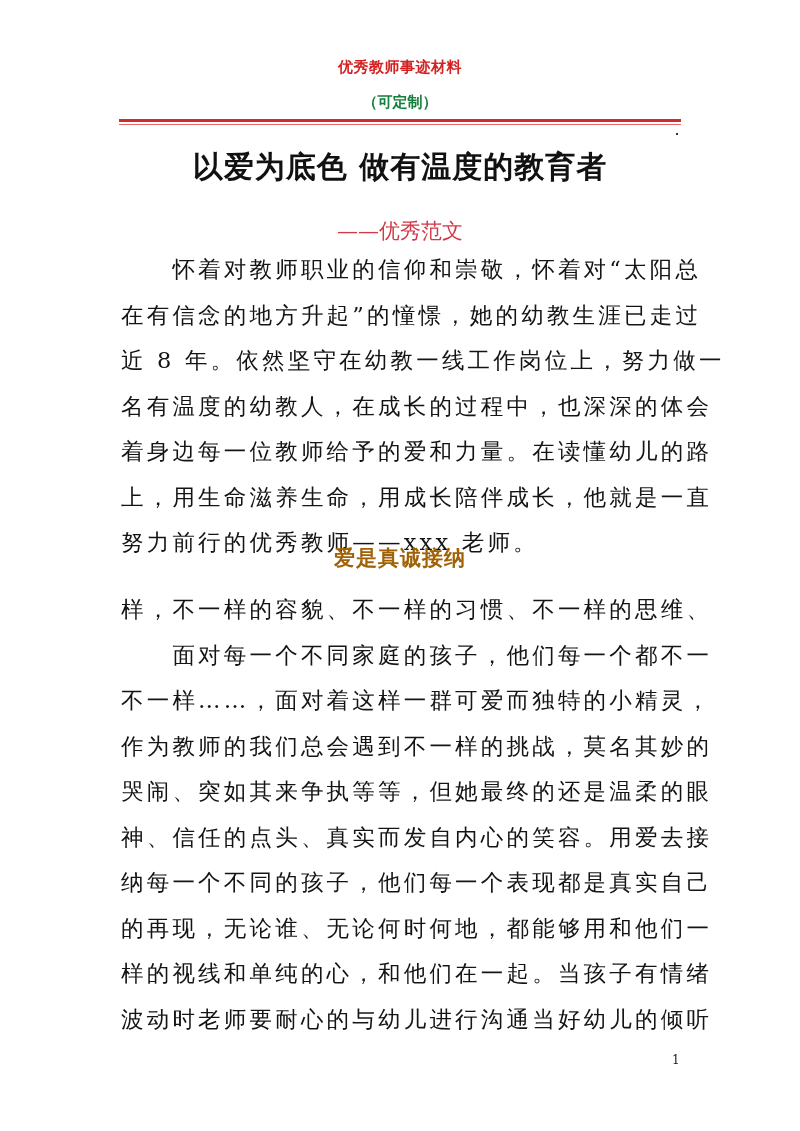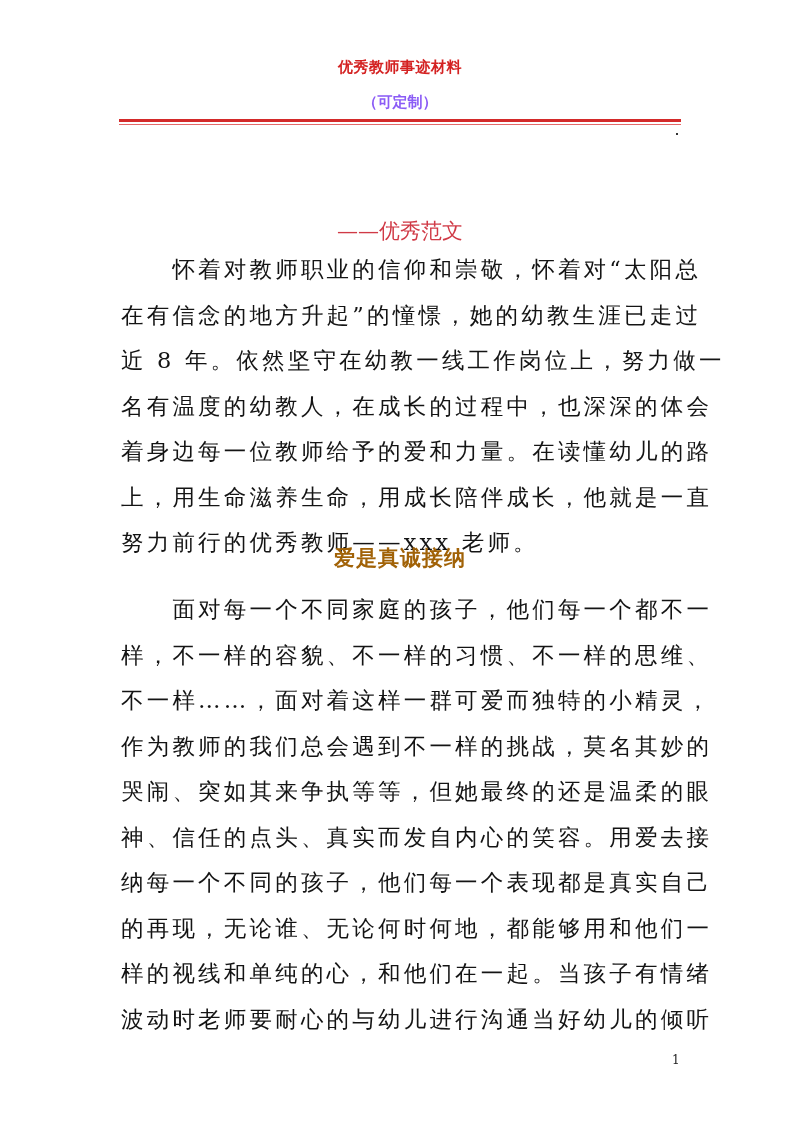--- a/index.html
+++ b/index.html
@@ -2,21 +2,21 @@
 <html><head>
 <meta charset="utf-8">
 <style>
   html, body { margin:0; padding:0; background:#ffffff; }
   body { width:800px; height:1131px; position:relative; overflow:hidden;
          font-family:"DejaVu Serif", serif; color:#111; }
   .page { position:absolute; left:0; top:0; width:800px; height:841px; background:#fff; }
   .hdr-title { position:absolute; left:0; width:800px; top:58px; text-align:center;
                font-size:15px; font-weight:bold; color:#d42222; letter-spacing:0.5px; }
   .hdr-sub { position:absolute; left:0; width:800px; top:93px; text-align:center;
-             font-size:15px; font-weight:bold; color:#8b5cf6; }
+             font-size:15px; font-weight:bold; color:#15803d; }
   .rule-thick { position:absolute; left:119px; width:562px; top:119px; height:3px; background:#d42a2a; }
   .rule-thin { position:absolute; left:119px; width:562px; top:124px; height:1px; background:#e46a6a; }
   .dot { position:absolute; left:676px; top:133px; width:2px; height:2px; background:#333; }
   .title { position:absolute; left:0; width:800px; top:147px; text-align:center;
            font-size:30px; font-weight:bold; color:#111; letter-spacing:1px;
            font-family:"DejaVu Sans", sans-serif; }
   .byline { position:absolute; left:0; width:800px; top:217px; text-align:center;
             font-size:21px; color:#d03a46; }
   .para { position:absolute; left:121px; width:560px; font-size:22.5px; line-height:45.5px;
           letter-spacing:3.2px; color:#141414; text-align:justify; }
@@ -29,37 +29,38 @@
 </head>
 <body>
 
 <div class="page">
   <div class="hdr-title">优秀教师事迹材料</div>
   <div class="hdr-sub">（可定制）</div>
   <div class="rule-thick"></div>
   <div class="rule-thin"></div>
   <div class="dot"></div>
 
+  <div class="title">以爱为底色  做有温度的教育者</div>
   <div class="byline">——优秀范文</div>
 
   <div class="para" style="top:247px;">
     <span class="line">　　怀着对教师职业的信仰和崇敬，怀着对“太阳总</span>
     <span class="line">在有信念的地方升起”的憧憬，她的幼教生涯已走过</span>
     <span class="line">近 8 年。依然坚守在幼教一线工作岗位上，努力做一</span>
     <span class="line">名有温度的幼教人，在成长的过程中，也深深的体会</span>
     <span class="line">着身边每一位教师给予的爱和力量。在读懂幼儿的路</span>
     <span class="line">上，用生命滋养生命，用成长陪伴成长，他就是一直</span>
     <span class="line">努力前行的优秀教师——xxx 老师。</span>
   </div>
 
   <div class="section-head">爱是真诚接纳</div>
 
   <div class="para" style="top:587px;">
+    <span class="line">样，不一样的容貌、不一样的习惯、不一样的思维、</span>
     <span class="line">　　面对每一个不同家庭的孩子，他们每一个都不一</span>
-    <span class="line">样，不一样的容貌、不一样的习惯、不一样的思维、</span>
     <span class="line">不一样……，面对着这样一群可爱而独特的小精灵，</span>
     <span class="line">作为教师的我们总会遇到不一样的挑战，莫名其妙的</span>
     <span class="line">哭闹、突如其来争执等等，但她最终的还是温柔的眼</span>
     <span class="line">神、信任的点头、真实而发自内心的笑容。用爱去接</span>
     <span class="line">纳每一个不同的孩子，他们每一个表现都是真实自己</span>
     <span class="line">的再现，无论谁、无论何时何地，都能够用和他们一</span>
     <span class="line">样的视线和单纯的心，和他们在一起。当孩子有情绪</span>
     <span class="line">波动时老师要耐心的与幼儿进行沟通当好幼儿的倾听</span>
   </div>
 

